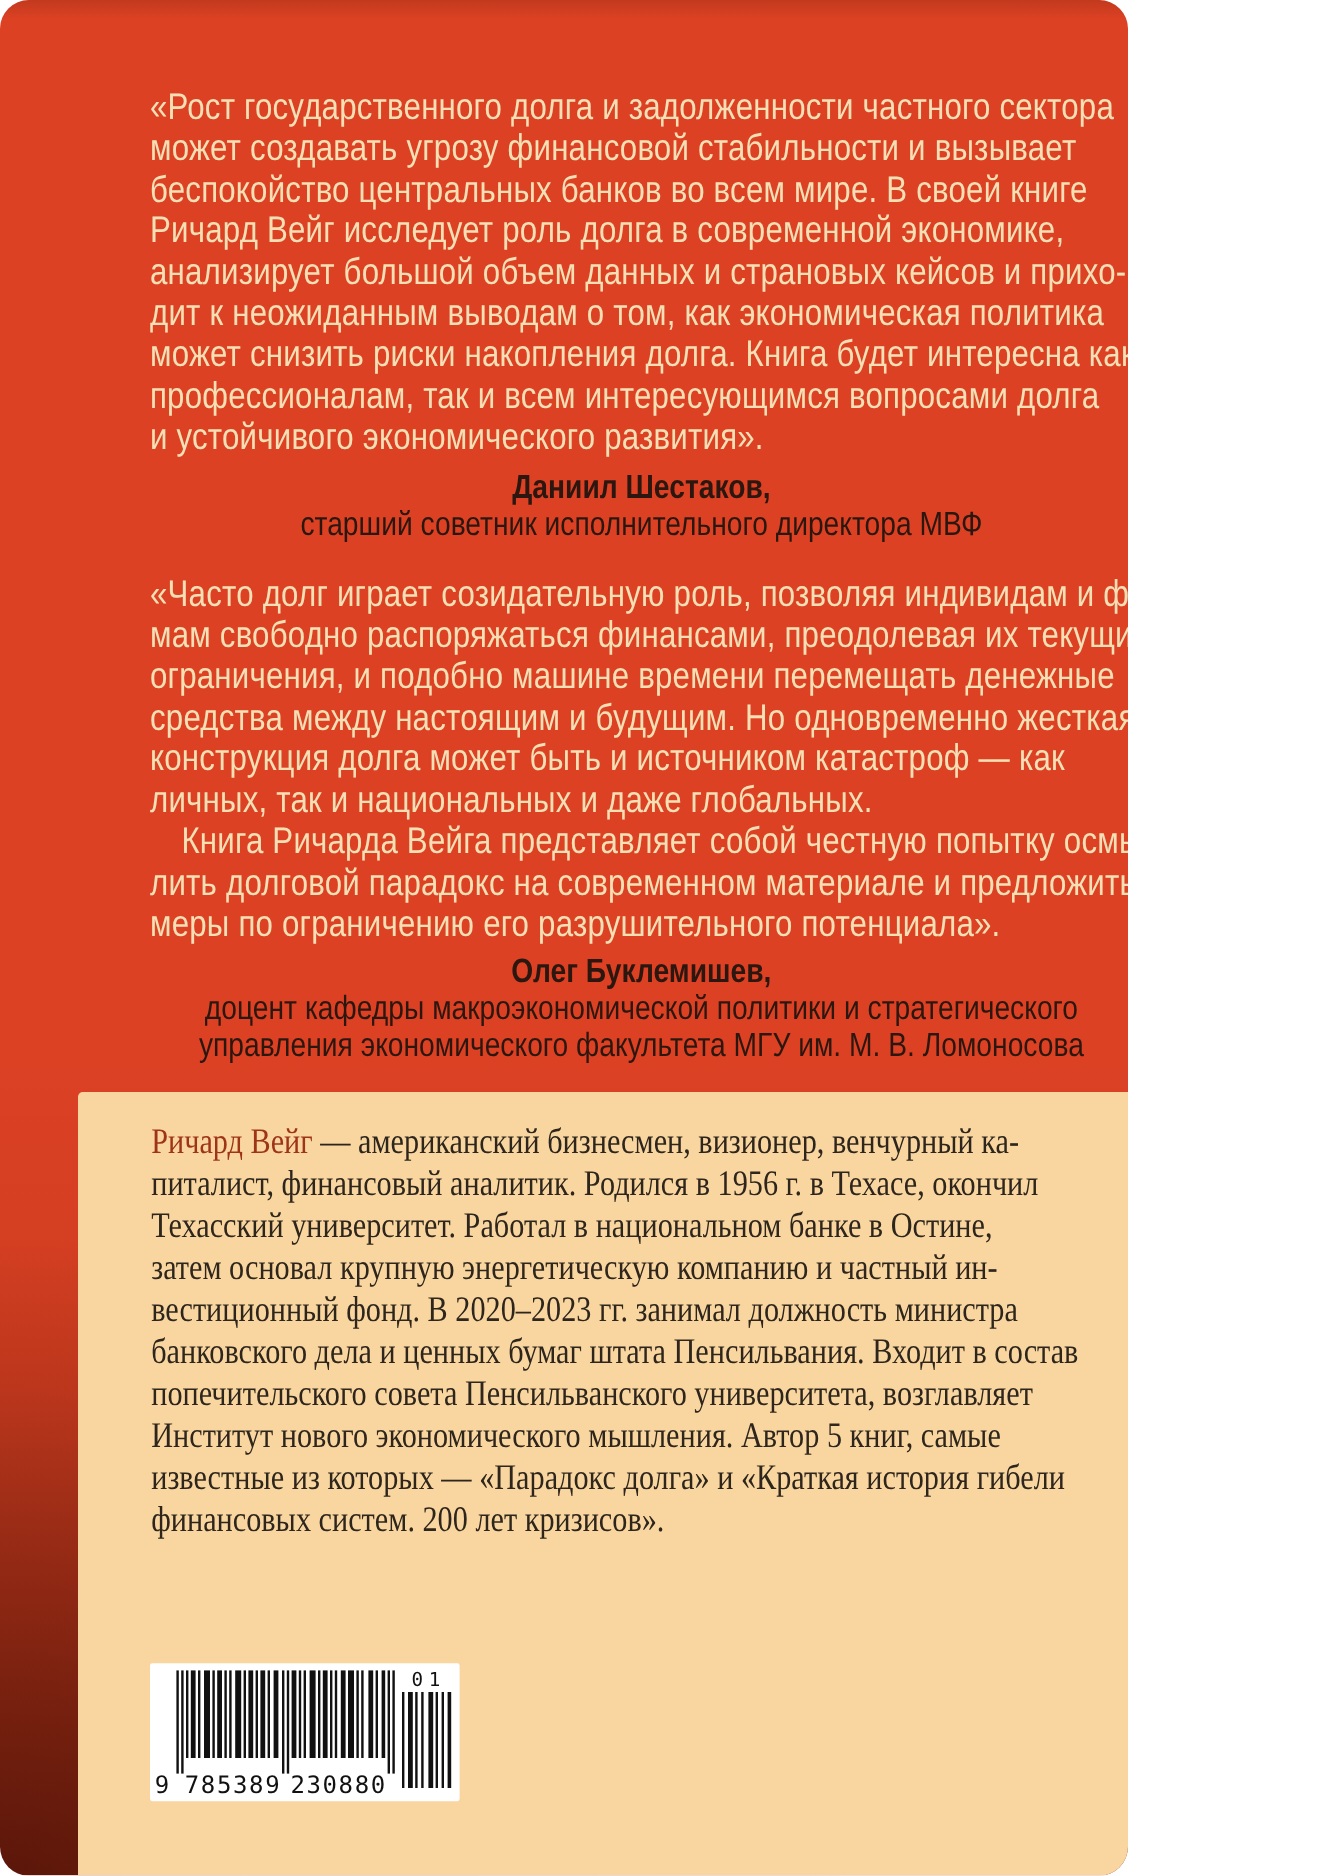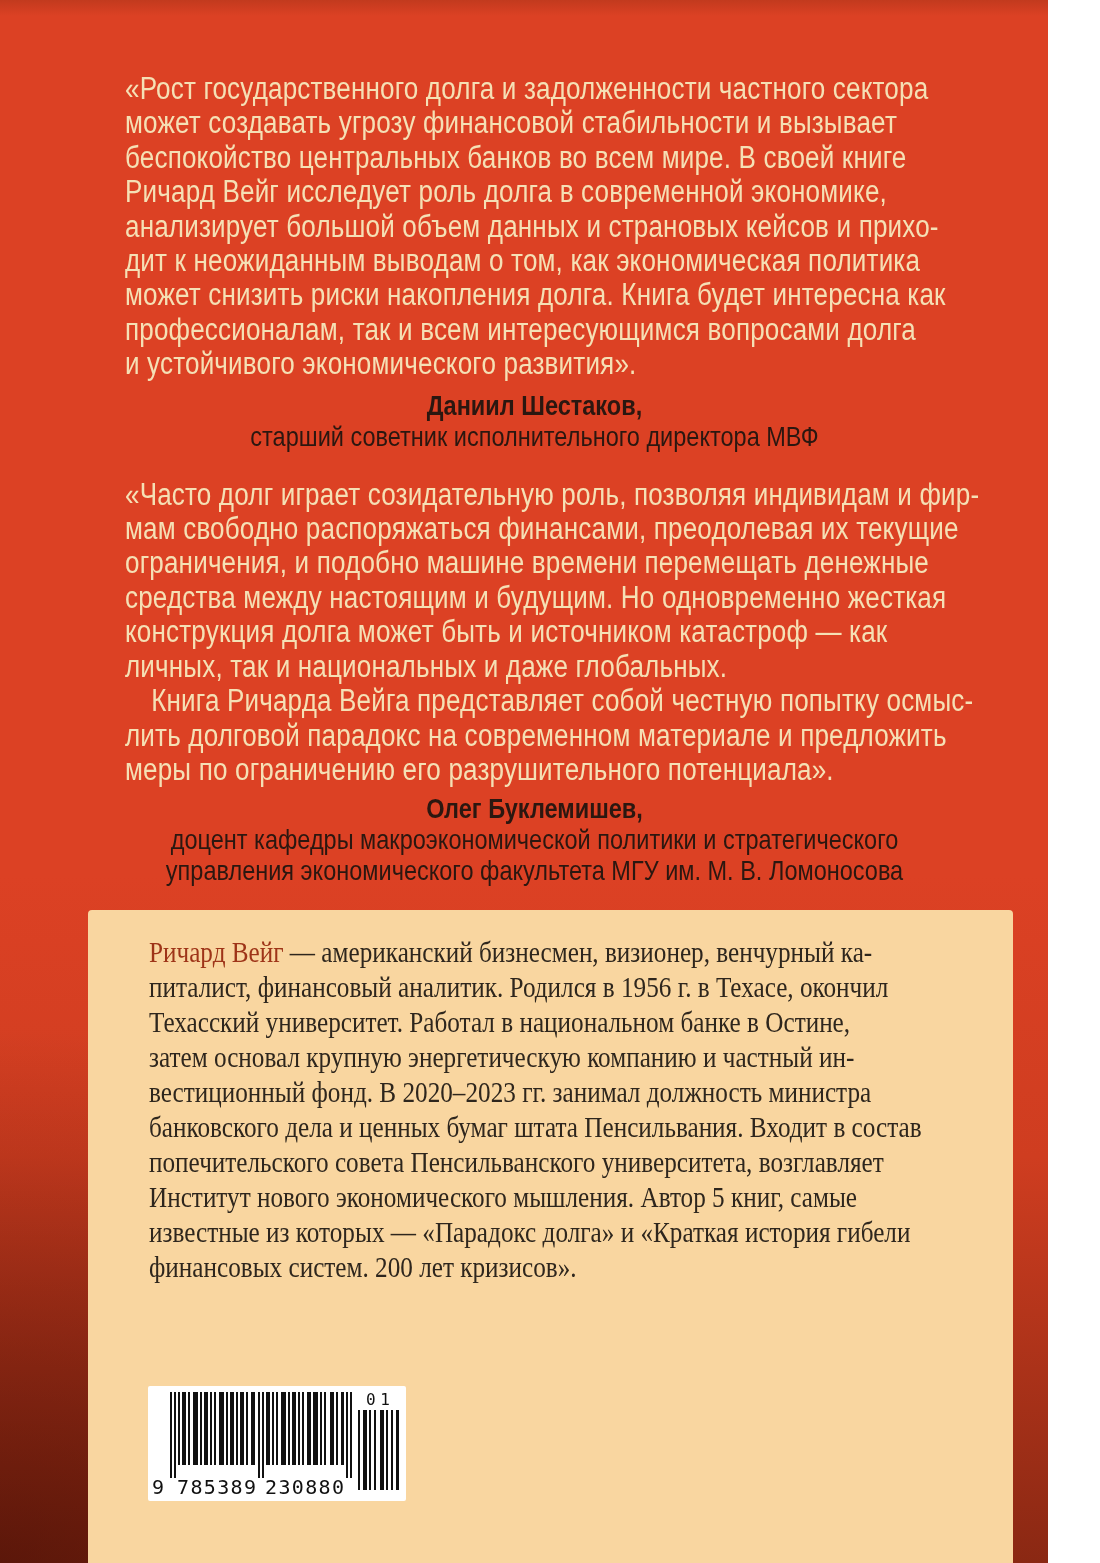--- a/index.html
+++ b/index.html
@@ -3,25 +3,26 @@
 <meta charset="utf-8">
 <style>
   html, body { margin: 0; padding: 0; }
   body {
     width: 1100px; height: 1563px;
     font-family: "Liberation Sans", sans-serif;
     overflow: hidden;
   }
   .cover {
     position: relative;
-    width: 1048px; height: 1563px;
+    width: 940px; height: 1563px;
     background:
       radial-gradient(130% 55% at 0% 100%, rgba(45,6,0,0.50), rgba(45,6,0,0) 62%),
       linear-gradient(to bottom, #c23a1e 0px, #dc4124 16px, #dc4124 56%, #cf3d20 74%, #8a2813 100%);
     overflow: hidden;
+    border-radius: 24px;
   }
   
   .condense {
     position: absolute;
     left: 125px;
     width: 975px;
     transform: scaleX(0.84);
     transform-origin: 0 0;
   }
   .quotes { top: 72px; color: #f5e0b5; }
@@ -42,21 +43,20 @@
   .attr-role {
     font-size: 28px; line-height: 31px; font-weight: 400;
     white-space: pre;
   }
   .panel {
     position: absolute;
     left: 65px; top: 910px;
     width: 925px; height: 653px;
     background: #f9d6a0;
     border-radius: 4px 4px 0 0;
-    margin-left: 23px;
   }
   .bio {
     position: absolute;
     left: 61px; top: 24px;
     width: 980px;
     transform: scaleX(0.84);
     transform-origin: 0 0;
     margin: 0;
     font-family: "Liberation Serif", serif;
     font-size: 30px;

